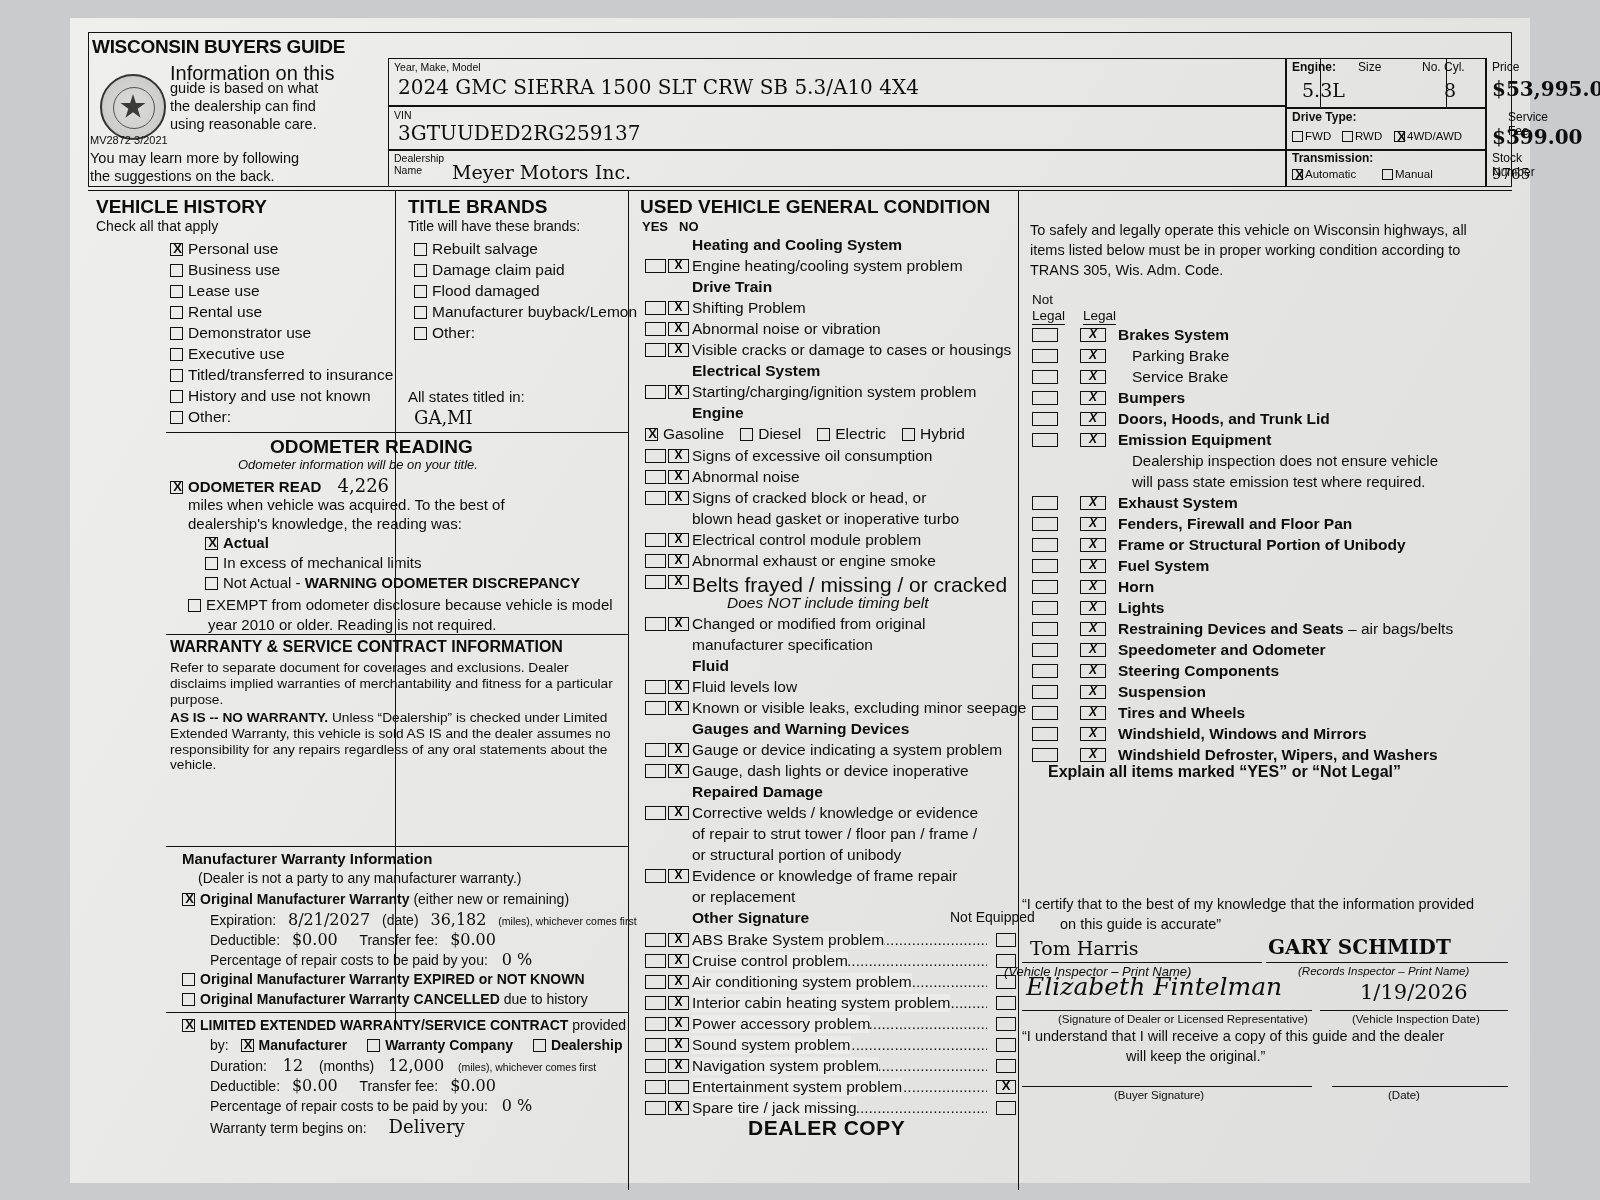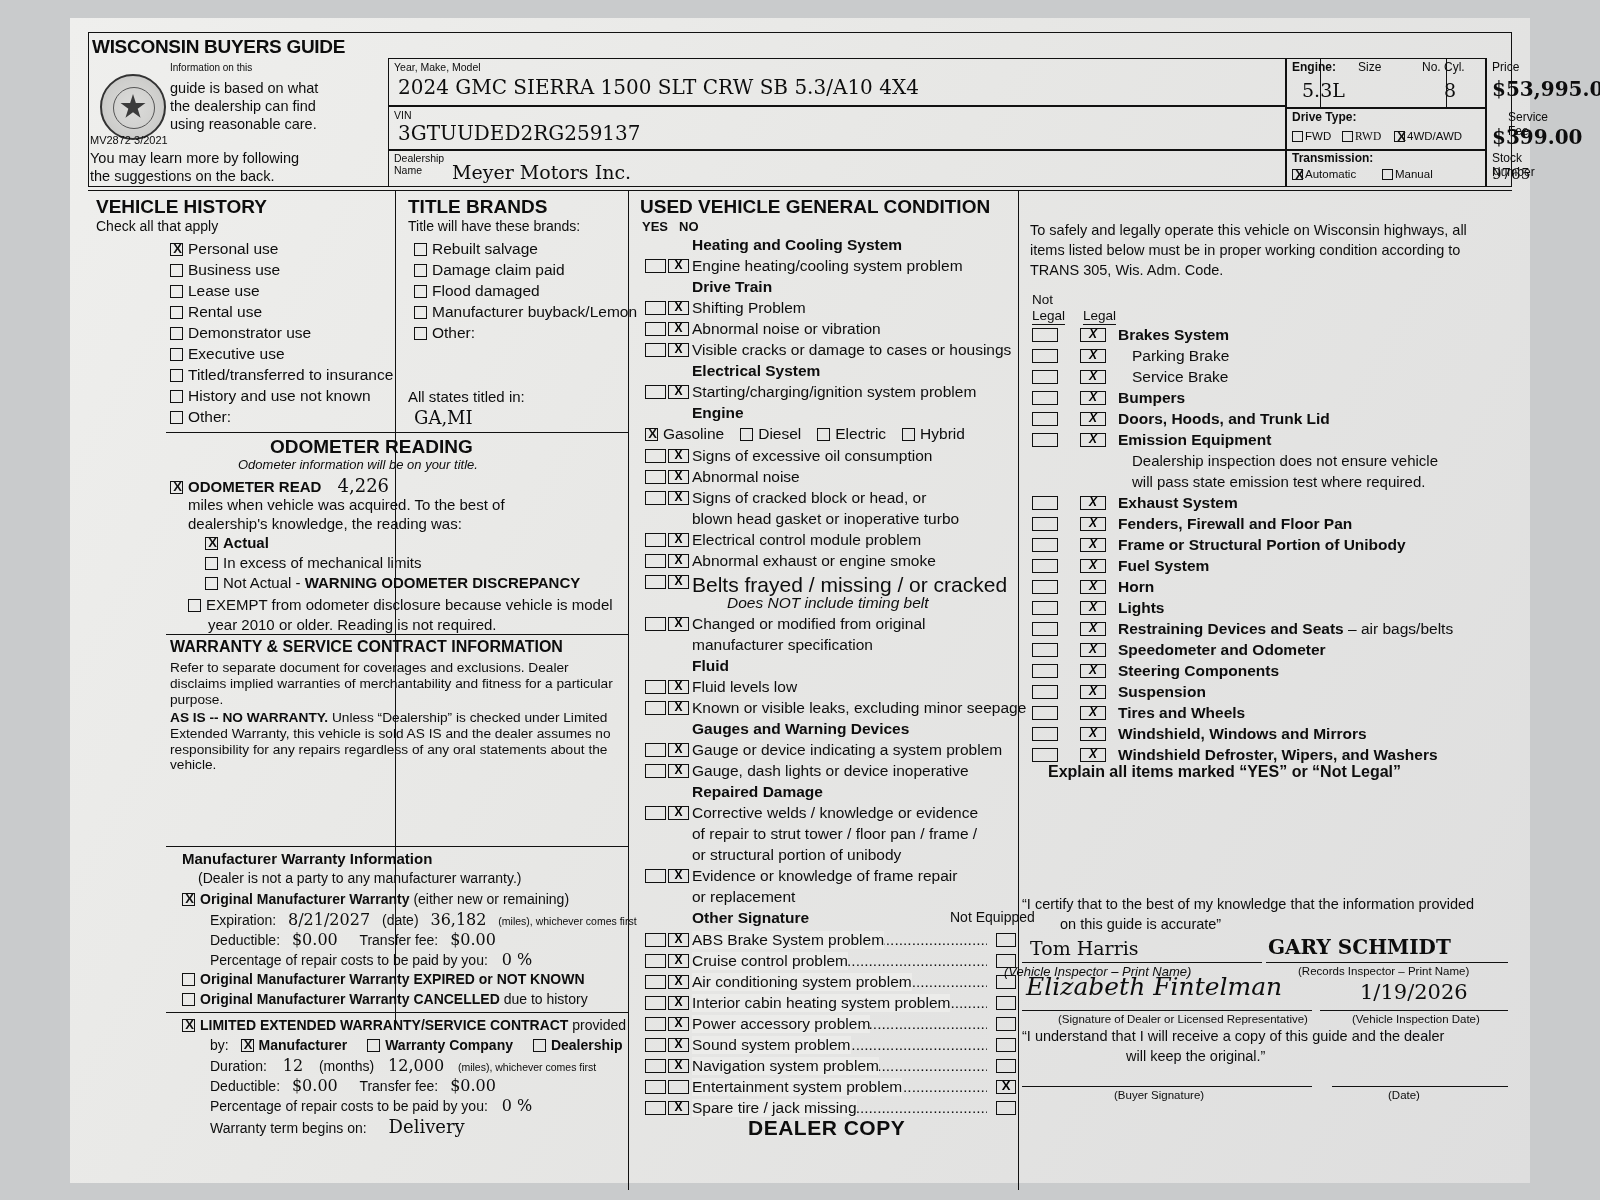--- a/index.html
+++ b/index.html
@@ -73,21 +73,21 @@
 <div class="page">
   <div class="sheet"></div>
 
   <div class="bx" style="left:18px;top:14px;width:1424px;height:155px;"></div>
 
   <div class="seal" style="left:30px;top:56px;">
     <div class="star"></div>
   </div>
 
   <div class="t b" style="left:22px;top:18px;font-size:19px;letter-spacing:-0.3px;">WISCONSIN BUYERS GUIDE</div>
-  <div class="t sm" style="left:100px;top:44px;font-size:10px;">Information on this</div>
+  <div class="t sm" style="left:100px;top:44px;font-size:20px;">Information on this</div>
   <div class="t sm" style="left:100px;top:62px;font-size:14.5px;">guide is based on what</div>
   <div class="t sm" style="left:100px;top:80px;font-size:14.5px;">the dealership can find</div>
   <div class="t xs" style="left:20px;top:116px;font-size:11px;">MV2872  3/2021</div>
   <div class="t sm" style="left:100px;top:98px;font-size:14.5px;">using reasonable care.</div>
   <div class="t sm" style="left:20px;top:116px;font-size:14.5px;opacity:0;">You may learn more by following</div>
   <div class="t sm" style="left:20px;top:132px;font-size:14.5px;">You may learn more by following</div>
   <div class="t sm" style="left:20px;top:150px;font-size:14.5px;">the suggestions on the back.</div>
 
   <div class="bx" style="left:318px;top:40px;width:898px;height:48px;"></div>
   <div class="t xs" style="left:324px;top:43px;">Year, Make, Model</div>
@@ -115,21 +115,21 @@
   <div class="bx" style="left:1256px;top:40px;width:0;height:0;border:none;"></div>
   <div class="bx" style="left:1376px;top:40px;width:0;height:50px;border-left:1.6px solid #111;border-right:none;border-top:none;border-bottom:none;"></div>
   <div class="bx" style="left:1416px;top:40px;width:0;height:50px;border-left:1.6px solid #111;border-right:none;border-top:none;border-bottom:none;"></div>
   <div class="t xs" style="left:1422px;top:43px;font-size:12px;">Price</div>
   <div class="t hand" style="left:1422px;top:60px;font-size:20px;font-weight:bold;">$53,995.00</div>
   <div class="bx" style="left:1416px;top:40px;width:26px;height:50px;border-top:none;border-bottom:none;border-left:none;border-right:none;"></div>
 
   <div class="bx" style="left:1216px;top:90px;width:200px;height:42px;"></div>
   <div class="t xs b" style="left:1222px;top:93px;font-size:12px;">Drive Type:</div>
   <div class="t xs" style="left:1222px;top:112px;font-size:11.5px;"><span class="cb" style="width:11px;height:11px;margin-right:2px;"></span><span>FWD</span></div>
-  <div class="t xs" style="left:1272px;top:112px;font-size:11.5px;font-family:Liberation Serif, serif;"><span class="cb" style="width:11px;height:11px;margin-right:2px;"></span><span>RWD</span></div>
+  <div class="t xs" style="left:1272px;top:112px;font-size:11.5px;"><span class="cb" style="width:11px;height:11px;margin-right:2px;"></span><span>RWD</span></div>
   <div class="t xs" style="left:1324px;top:112px;font-size:11.5px;"><span class="cb on" style="width:11px;height:11px;margin-right:2px;"></span><span>4WD/AWD</span></div>
   <div class="bx" style="left:1416px;top:90px;width:0;height:42px;border-left:1.6px solid #111;border-right:none;border-top:none;border-bottom:none;"></div>
   <div class="t xs" style="left:1422px;top:93px;font-size:12px;margin-left:16px;">Service Fee</div>
   <div class="t hand" style="left:1422px;top:108px;font-size:20px;font-weight:bold;">$399.00</div>
 
   <div class="bx" style="left:1216px;top:132px;width:200px;height:37px;"></div>
   <div class="t xs b" style="left:1222px;top:134px;font-size:12px;">Transmission:</div>
   <div class="t xs" style="left:1222px;top:150px;font-size:11.5px;"><span class="cb on" style="width:11px;height:11px;margin-right:2px;"></span><span>Automatic</span></div>
   <div class="t xs" style="left:1312px;top:150px;font-size:11.5px;"><span class="cb" style="width:11px;height:11px;margin-right:2px;"></span><span>Manual</span></div>
   <div class="bx" style="left:1416px;top:132px;width:0;height:37px;border-left:1.6px solid #111;border-right:none;border-top:none;border-bottom:none;"></div>
@@ -541,21 +541,21 @@
   <div class="t b" style="left:978px;top:745px;font-size:16px;">Explain all items marked “YES” or “Not Legal”</div>
 
   <div class="t" style="left:952px;top:878px;font-size:14.5px;">“I certify that to the best of my knowledge that the information provided</div>
   <div class="t" style="left:990px;top:898px;font-size:14.5px;">on this guide is accurate”</div>
 
   <div class="t hand" style="left:960px;top:920px;font-size:19px;">Tom Harris</div>
   <div class="t hand b" style="left:1198px;top:918px;font-size:20px;">GARY SCHMIDT</div>
   <div class="bx" style="left:952px;top:944px;width:240px;height:0;border-top:1.2px solid #111;border-left:none;border-right:none;border-bottom:none;"></div>
   <div class="bx" style="left:1196px;top:944px;width:242px;height:0;border-top:1.2px solid #111;border-left:none;border-right:none;border-bottom:none;"></div>
   <div class="t xs" style="left:934px;top:947px;font-size:13px;font-style:italic;">(Vehicle Inspector – Print Name)</div>
-  <div class="t xs" style="left:1228px;top:947px;font-size:11.5px;">(Records Inspector – Print Name)</div>
+  <div class="t xs" style="left:1228px;top:947px;font-size:11.5px;font-style:italic;">(Records Inspector – Print Name)</div>
 
   <div class="t script" style="left:956px;top:955px;font-size:25px;">Elizabeth Fintelman</div>
   <div class="t hand" style="left:1290px;top:962px;font-size:21px;">1/19/2026</div>
   <div class="bx" style="left:952px;top:992px;width:290px;height:0;border-top:1.2px solid #111;border-left:none;border-right:none;border-bottom:none;"></div>
   <div class="bx" style="left:1250px;top:992px;width:188px;height:0;border-top:1.2px solid #111;border-left:none;border-right:none;border-bottom:none;"></div>
   <div class="t xs" style="left:988px;top:995px;font-size:11.5px;">(Signature of Dealer or Licensed Representative)</div>
   <div class="t xs" style="left:1282px;top:995px;font-size:11.5px;">(Vehicle Inspection Date)</div>
 
   <div class="t" style="left:952px;top:1010px;font-size:14.5px;">“I understand that I will receive a copy of this guide and the dealer</div>
   <div class="t" style="left:1056px;top:1030px;font-size:14.5px;">will keep the original.”</div>

